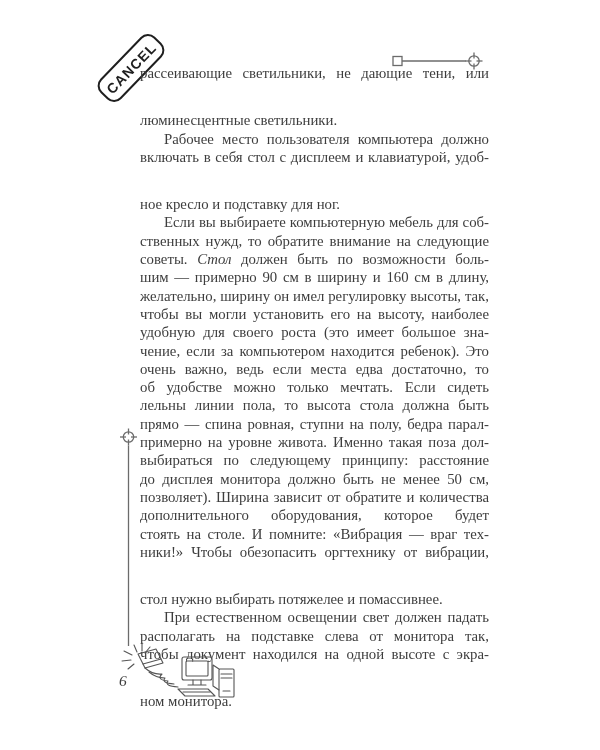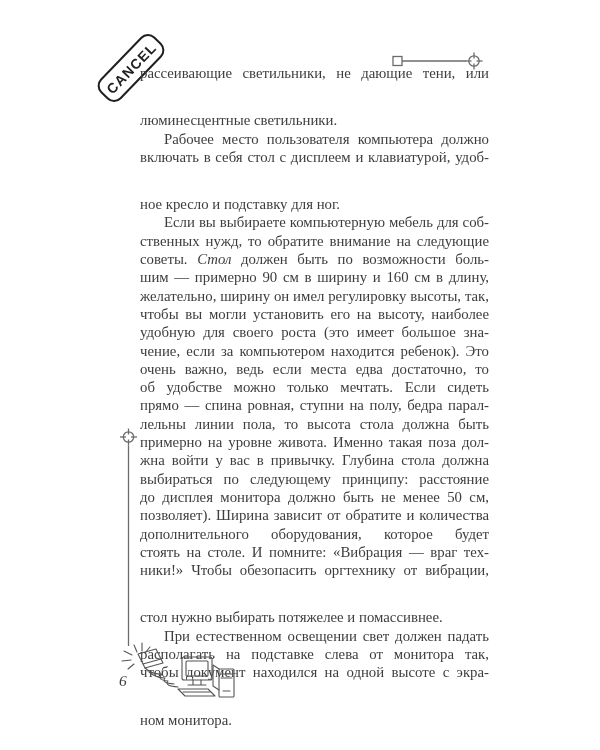--- a/index.html
+++ b/index.html
@@ -108,24 +108,23 @@
         <div class="text-line indent">Если вы выбираете компьютерную мебель для соб-</div>
         <div class="text-line">ственных нужд, то обратите внимание на следующие</div>
         <div class="text-line">советы. <i>Стол</i> должен быть по возможности боль-</div>
         <div class="text-line">шим — примерно 90 см в ширину и 160 см в длину,</div>
         <div class="text-line">желательно, ширину он имел регулировку высоты, так,</div>
         <div class="text-line">чтобы вы могли установить его на высоту, наиболее</div>
         <div class="text-line">удобную для своего роста (это имеет большое зна-</div>
         <div class="text-line">чение, если за компьютером находится ребенок). Это</div>
         <div class="text-line">очень важно, ведь если места едва достаточно, то</div>
         <div class="text-line">об удобстве можно только мечтать. Если сидеть</div>
+        <div class="text-line">лельны линии пола, то высота стола должна быть</div>
         <div class="text-line">прямо — спина ровная, ступни на полу, бедра парал-</div>
-        <div class="text-line">лельны линии пола, то высота стола должна быть</div>
         <div class="text-line">примерно на уровне живота. Именно такая поза дол-</div>
-        <div class="text-line">жна войти у вас в привычку. Глубина стола должна</div>
         <div class="text-line">выбираться по следующему принципу: расстояние</div>
         <div class="text-line">до дисплея монитора должно быть не менее 50 см,</div>
         <div class="text-line">позволяет). Ширина зависит от обратите и количества</div>
         <div class="text-line">дополнительного оборудования, которое будет</div>
         <div class="text-line">стоять на столе. И помните: «Вибрация — враг тех-</div>
         <div class="text-line">ники!» Чтобы обезопасить оргтехнику от вибрации,</div>
         <div class="text-line last">стол нужно выбирать потяжелее и помассивнее.</div>
       </div>
       <div class="paragraph">
         <div class="text-line indent">При естественном освещении свет должен падать</div>

